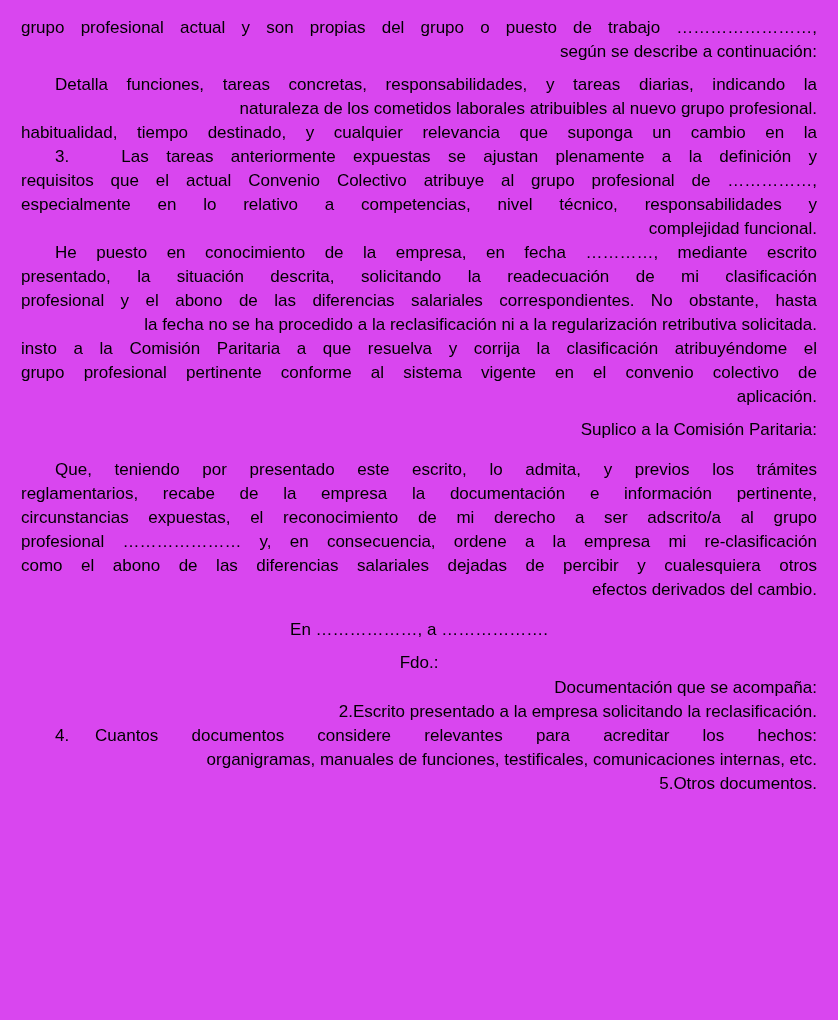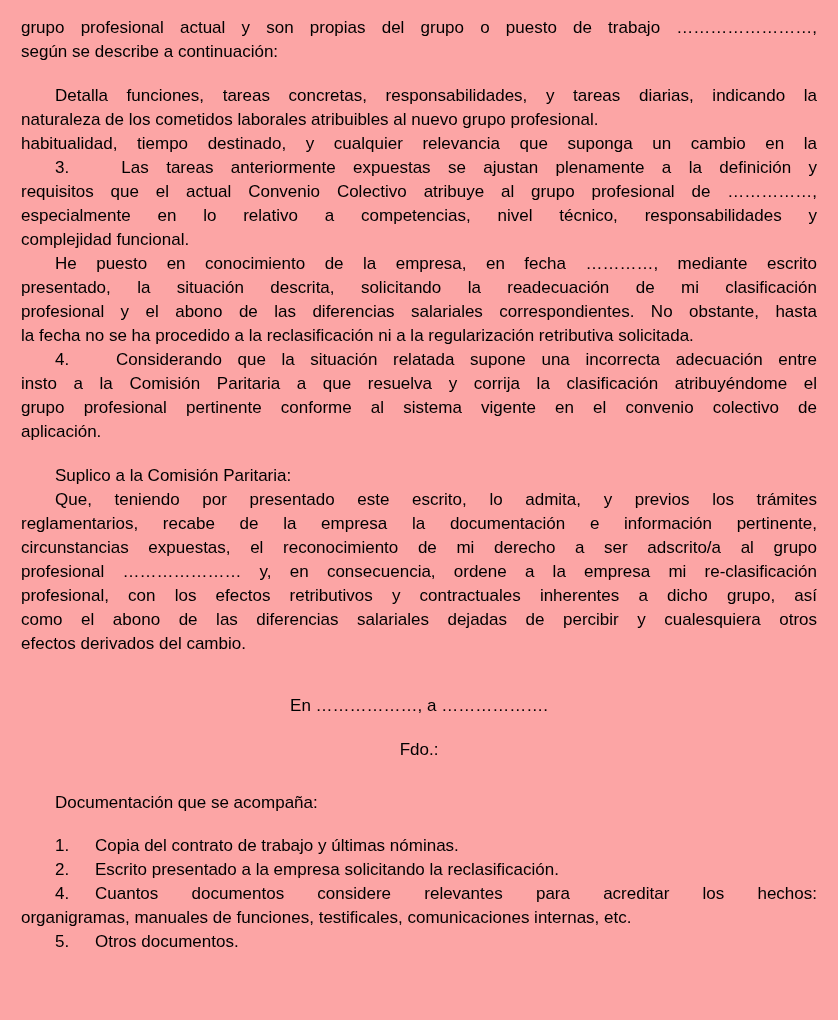--- a/index.html
+++ b/index.html
@@ -2,37 +2,37 @@
 <html><head>
 <meta charset="utf-8">
 <style>
   html, body { margin: 0; padding: 0; background: #ffffff; }
   .page {
     position: relative;
     width: 838px;
     height: 1020px;
     box-sizing: border-box;
     padding: 16px 21px 0 21px;
-    background: #fca5a5;
+    background: #d946ef;
     color: #000000;
     font-family: "Liberation Sans", sans-serif;
     font-size: 17px;
     line-height: 24px;
     overflow: hidden;
   }
   .line { white-space: normal; }
   .j { text-align: justify; text-align-last: justify; }
-  .l { text-align: left; }
+  .l { text-align: right; }
   .c { text-align: center; }
   .ind { text-indent: 34px; }
-  .g14 { margin-top: 29px; }
-  .g16 { }
+  .g14 { margin-top: 1px; }
+  .g16 { margin-top: 16px; }
   .g19 { margin-top: 19px; }
-  .g20 { margin-top: 20px; }
-  .g22 { margin-top: 38px; }
+  .g20 { margin-top: 9px; }
+  .g22 { margin-top: 16px; }
   .lrow { padding-left: 34px; }
   .li-num { display: inline-block; width: 40px; }
 </style>
 </head>
 <body>
 
 <div class="page">
   <div class="line j">grupo profesional actual y son propias del grupo o puesto de trabajo ……………………,</div>
   <div class="line l">según se describe a continuación:</div>
 
@@ -43,44 +43,39 @@
   <div class="line j ind">3.&nbsp;&nbsp;&nbsp;Las tareas anteriormente expuestas se ajustan plenamente a la definición y</div>
   <div class="line j">requisitos que el actual Convenio Colectivo atribuye al grupo profesional de ……………,</div>
   <div class="line j">especialmente en lo relativo a competencias, nivel técnico, responsabilidades y</div>
   <div class="line l">complejidad funcional.</div>
 
   <div class="line j ind">He puesto en conocimiento de la empresa, en fecha …………, mediante escrito</div>
   <div class="line j">presentado, la situación descrita, solicitando la readecuación de mi clasificación</div>
   <div class="line j">profesional y el abono de las diferencias salariales correspondientes. No obstante, hasta</div>
   <div class="line l">la fecha no se ha procedido a la reclasificación ni a la regularización retributiva solicitada.</div>
 
-  <div class="line j ind">4.&nbsp;&nbsp;&nbsp;Considerando que la situación relatada supone una incorrecta adecuación entre</div>
   <div class="line j">insto a la Comisión Paritaria a que resuelva y corrija la clasificación atribuyéndome el</div>
   <div class="line j">grupo profesional pertinente conforme al sistema vigente en el convenio colectivo de</div>
   <div class="line l">aplicación.</div>
 
   <div class="line l ind g20">Suplico a la Comisión Paritaria:</div>
 
   <div class="line j ind g16">Que, teniendo por presentado este escrito, lo admita, y previos los trámites</div>
   <div class="line j">reglamentarios, recabe de la empresa la documentación e información pertinente,</div>
   <div class="line j">circunstancias expuestas, el reconocimiento de mi derecho a ser adscrito/a al grupo</div>
   <div class="line j">profesional ………………… y, en consecuencia, ordene a la empresa mi re-clasificación</div>
-  <div class="line j">profesional, con los efectos retributivos y contractuales inherentes a dicho grupo, así</div>
   <div class="line j">como el abono de las diferencias salariales dejadas de percibir y cualesquiera otros</div>
   <div class="line l">efectos derivados del cambio.</div>
 
   <div class="line c g22">En ………………, a ……………….</div>
   <div class="line c g20">Fdo.:</div>
 
   <div class="line l ind g14">Documentación que se acompaña:</div>
 
   <div>
-    <div class="line l lrow g19">
-      <span class="li-num">1.</span><span>Copia del contrato de trabajo y últimas nóminas.</span>
-    </div>
     <div class="line l lrow">
       <span class="li-num">2.</span><span>Escrito presentado a la empresa solicitando la reclasificación.</span>
     </div>
     <div class="line j lrow">
       <span class="li-num">4.</span><span>Cuantos documentos considere relevantes para acreditar los hechos:</span>
     </div>
     <div class="line l">organigramas, manuales de funciones, testificales, comunicaciones internas, etc.</div>
     <div class="line l lrow">
       <span class="li-num">5.</span><span>Otros documentos.</span>
     </div>

